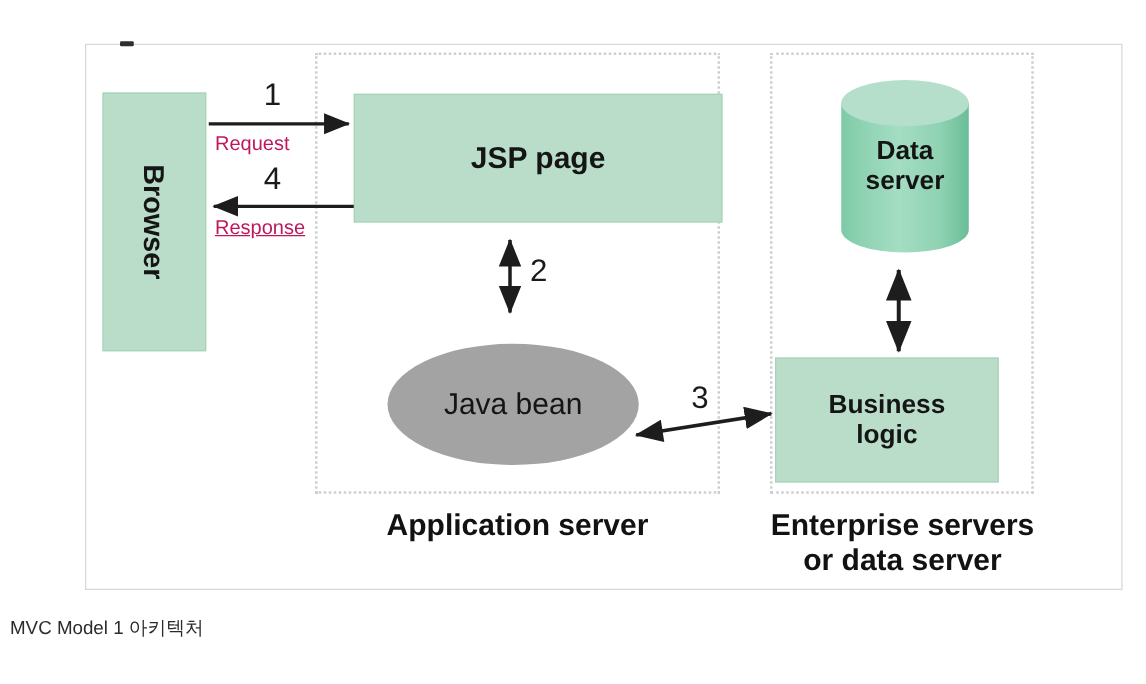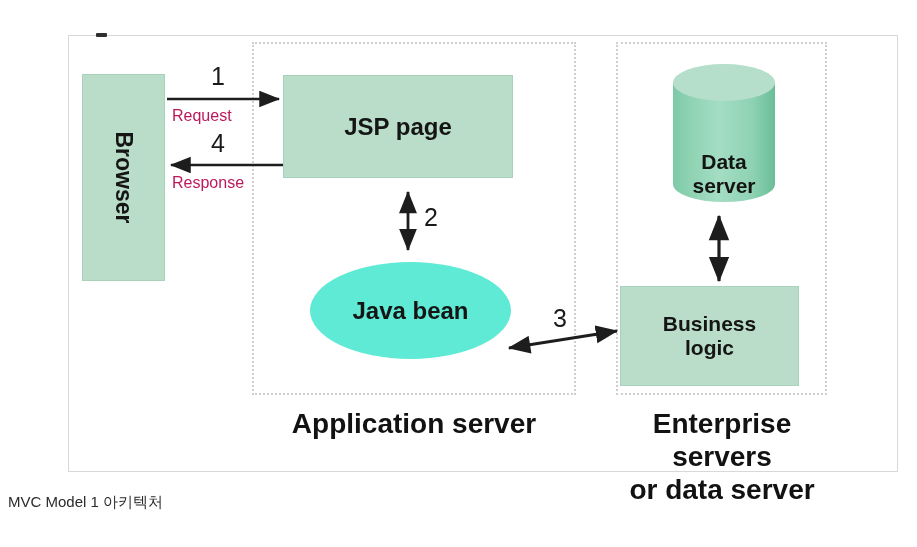--- a/index.html
+++ b/index.html
@@ -89,48 +89,48 @@
   .box-browser .vtext {
     transform: rotate(90deg);
     white-space: nowrap;
     font-size: 23px;
     letter-spacing: 0px;
   }
 
   .box-jsp {
     left: 283px;
     top: 75px;
-    width: 230px;
+    width: 295px;
     height: 103px;
     font-size: 24px;
   }
 
   .box-biz {
     left: 620px;
     top: 286px;
     width: 179px;
     height: 100px;
     font-size: 21px;
     line-height: 1.15;
   }
 
   
   .ellipse {
     position: absolute;
     left: 310px;
-    top: 262px;
+    top: 275px;
     width: 201px;
     height: 97px;
-    background: #5eead4;
+    background: #a3a3a3;
     border-radius: 50%;
     display: flex;
     align-items: center;
     justify-content: center;
     font-size: 24px;
-    font-weight: bold;
+    font-weight: normal;
     color: #151515;
   }
 
   
   .cylinder {
     position: absolute;
     left: 673px;
     top: 64px;
     width: 102px;
     height: 147px;
@@ -154,21 +154,20 @@
   .cyl-label {
     position: absolute;
     left: 0;
     top: 45px;
     width: 102px;
     text-align: center;
     font-size: 21px;
     font-weight: bold;
     color: #141414;
     line-height: 1.12;
-    margin-top: 41px;
   }
 
   
   .arrow-layer {
     position: absolute;
     left: 0; top: 0;
     width: 917px;
     height: 547px;
     pointer-events: none;
   }
@@ -185,28 +184,28 @@
     font-size: 16px;
     color: #be185d;
   }
 
   .num-1 { left: 211px; top: 62px; }
   .num-4 { left: 211px; top: 129px; }
   .num-2 { left: 424px; top: 203px; }
   .num-3 { left: 553px; top: 304px; }
 
   .word-request  { left: 172px; top: 107px; }
-  .word-response { left: 172px; top: 174px; }
+  .word-response { left: 172px; top: 174px; text-decoration: underline; }
 
   
   .zone-caption {
     position: absolute;
     font-weight: bold;
     color: #121212;
-    font-size: 28px;
+    font-size: 24px;
     line-height: 1.18;
     text-align: center;
   }
   .caption-app {
     left: 252px;
     top: 407px;
     width: 324px;
   }
   .caption-ent {
     left: 608px;

